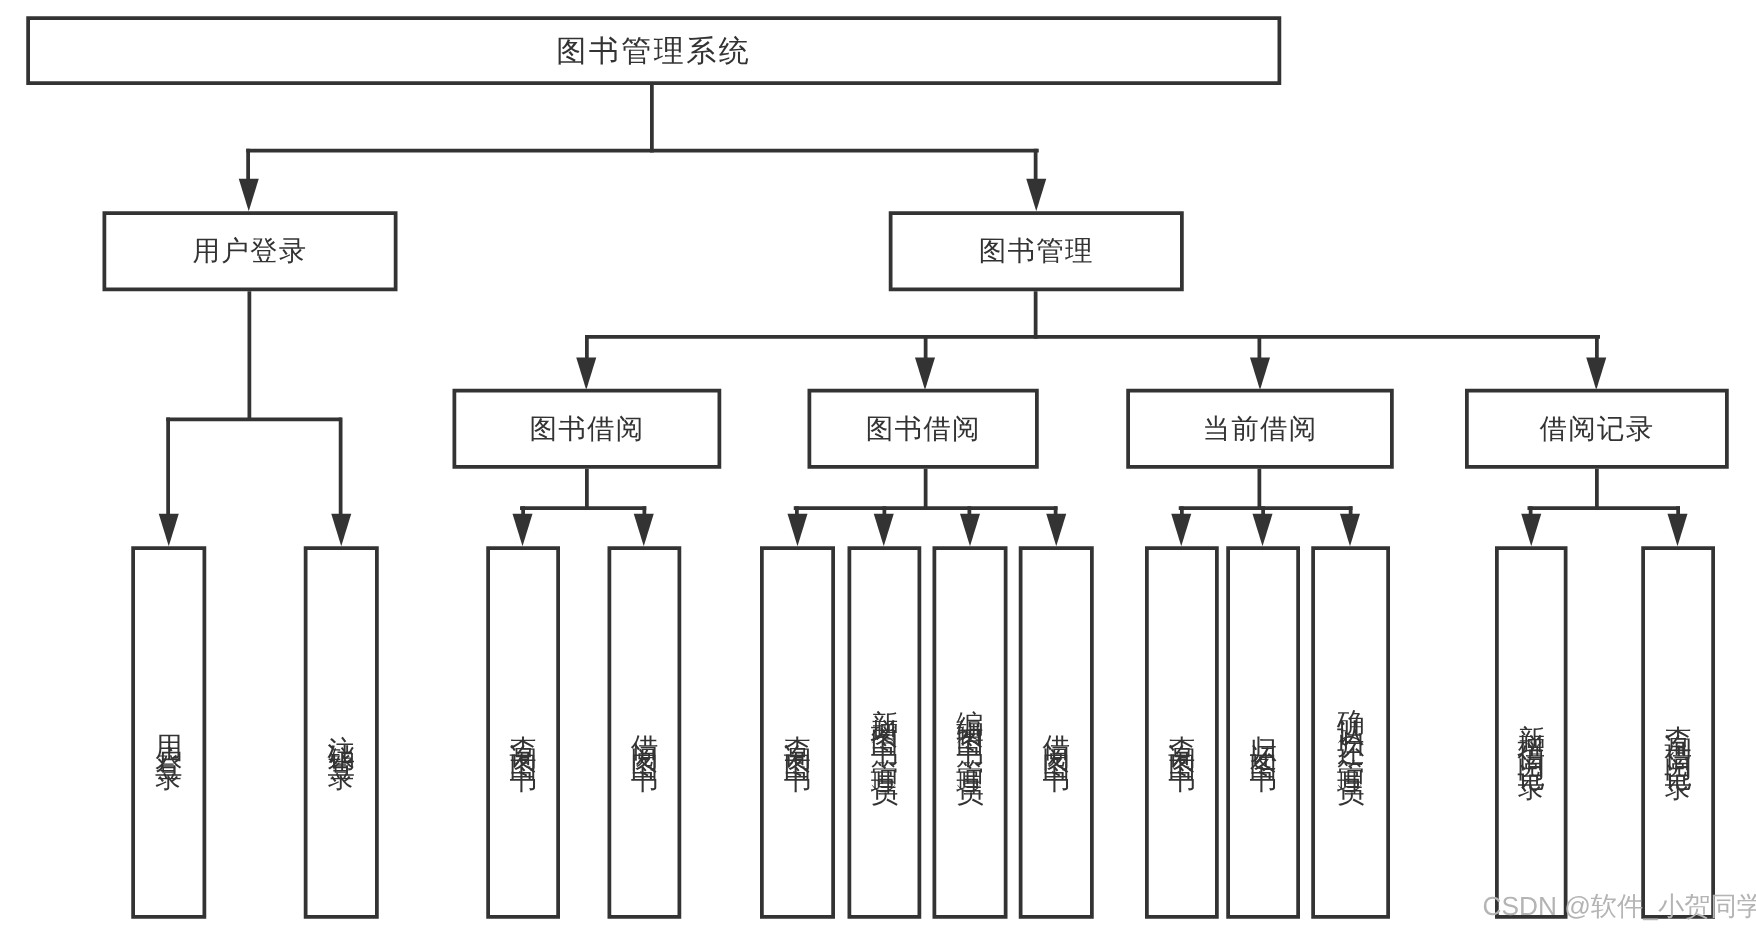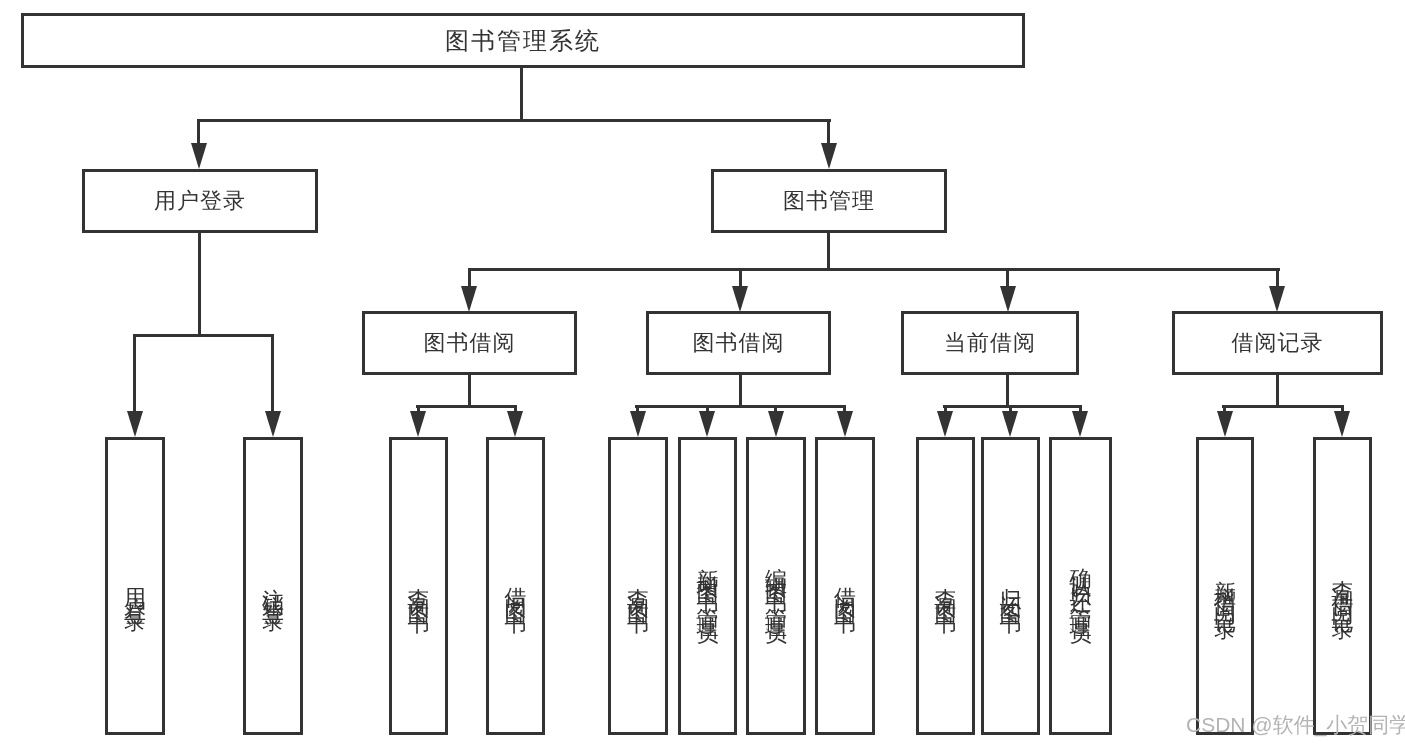--- a/index.html
+++ b/index.html
@@ -111,21 +111,21 @@
   <div class="arrow" style="left:1000px;top:286px"></div>
   <div class="vline" style="left:1276px;top:268px;height:20px"></div>
   <div class="arrow" style="left:1269px;top:286px"></div>
 
   <div class="box" style="left:362px;top:311px;width:215px;height:64px">
     <span class="hlabel">图书借阅</span>
   </div>
   <div class="box" style="left:646px;top:311px;width:185px;height:64px">
     <span class="hlabel">图书借阅</span>
   </div>
-  <div class="box" style="left:901px;top:311px;width:178px;height:64px">
+  <div class="box" style="left:901px;top:311px;width:214px;height:64px">
     <span class="hlabel">当前借阅</span>
   </div>
   <div class="box" style="left:1172px;top:311px;width:211px;height:64px">
     <span class="hlabel">借阅记录</span>
   </div>
 
   <div class="vline" style="left:468px;top:375px;height:32px"></div>
   <div class="hline" style="left:416px;top:405px;width:101px"></div>
   <div class="vline" style="left:417px;top:405px;height:8px"></div>
   <div class="arrow" style="left:410px;top:411px"></div>

